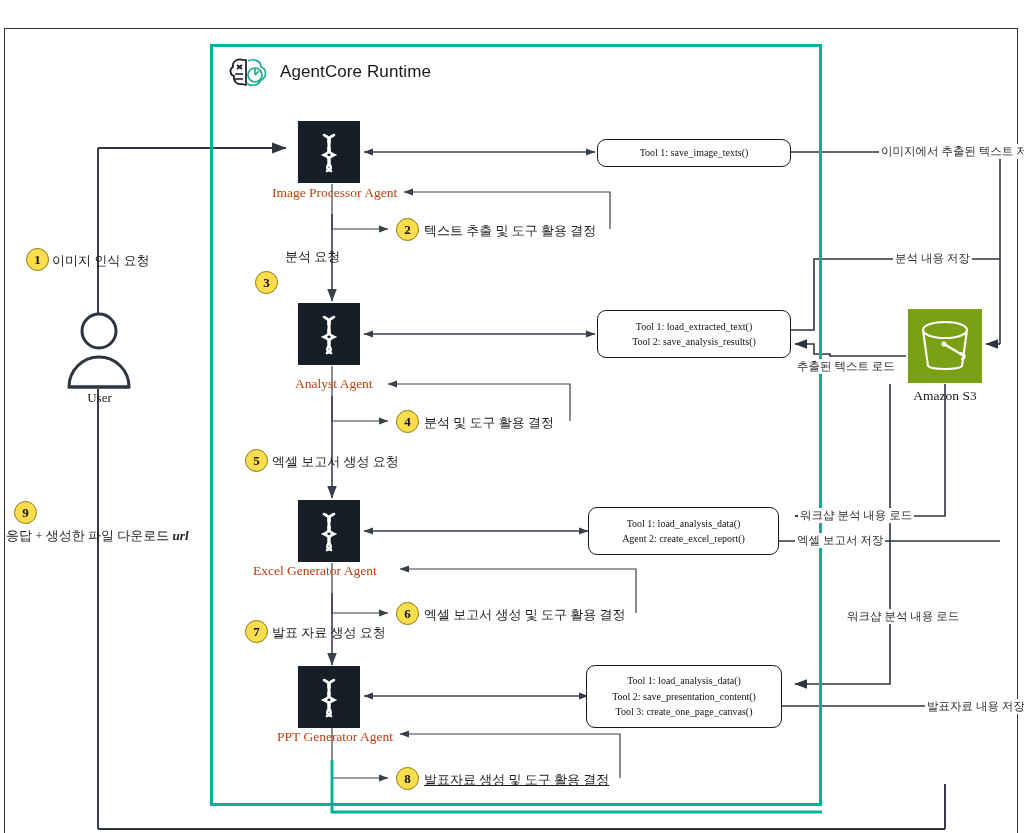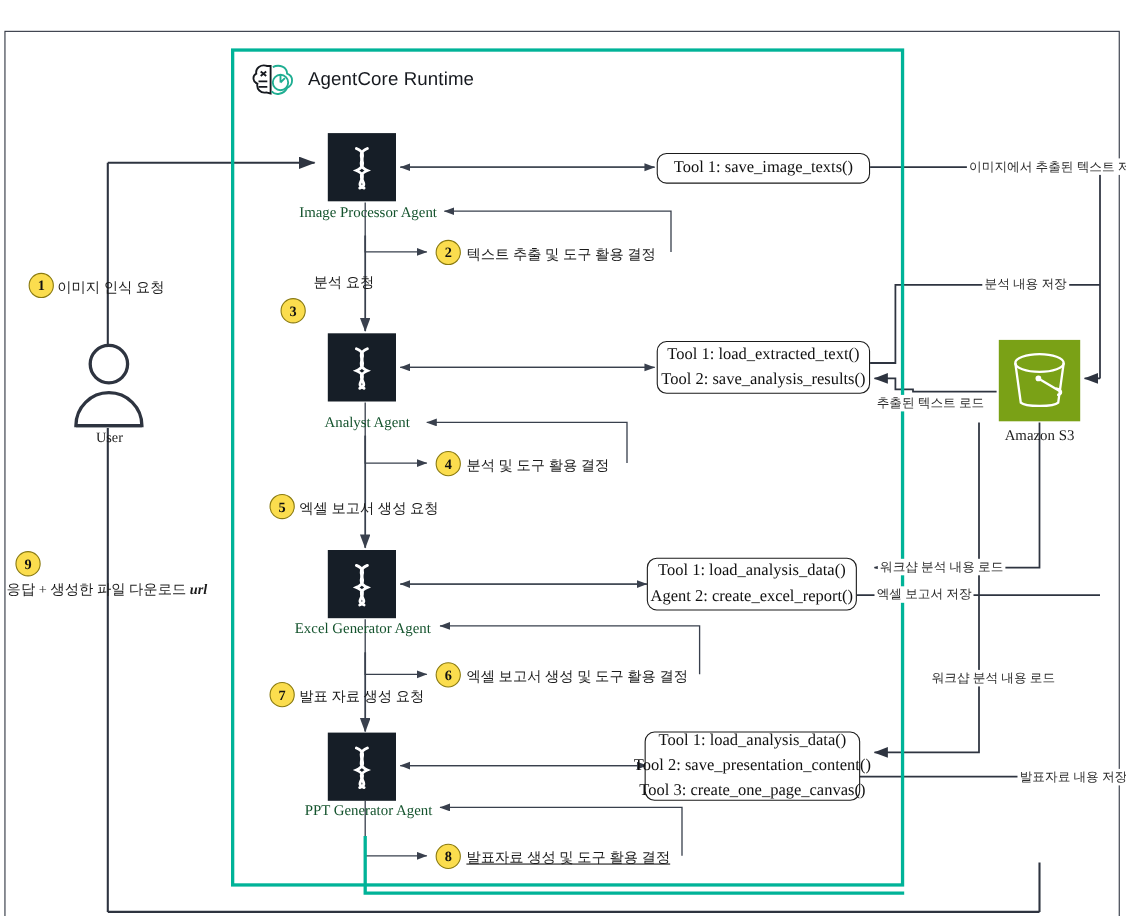--- a/index.html
+++ b/index.html
@@ -14,26 +14,26 @@
   
   .runtime-box{position:absolute;left:210px;top:20px;width:612px;height:762px;
     border:3px solid #00b398;box-sizing:border-box;background:transparent;}
   .runtime-title{position:absolute;left:280px;top:38px;font-family:"Liberation Sans","DejaVu Sans",sans-serif;
     font-size:17px;color:#16191f;letter-spacing:.1px;}
   .runtime-logo{position:absolute;left:228px;top:30px;width:44px;height:40px;}
 
   
   .agent-box{position:absolute;width:62px;height:62px;background:#161e27;}
   .agent-box svg{position:absolute;left:0;top:0;}
-  .agent-label{position:absolute;font-size:13.5px;color:#14532d;white-space:nowrap;}
+  .agent-label{position:absolute;font-size:13.5px;color:#c2410c;white-space:nowrap;}
 
   
   .tool-box{position:absolute;border:1.6px solid #1b1b1b;border-radius:9px;background:#fff;
     box-sizing:border-box;display:flex;flex-direction:column;align-items:center;justify-content:center;}
-  .tool-line{font-size:15px;color:#111;line-height:1.55;white-space:nowrap;}
+  .tool-line{font-size:10px;color:#111;line-height:1.55;white-space:nowrap;}
 
   
   .step{position:absolute;width:23px;height:23px;border-radius:50%;background:#fbdd4e;
     border:1.3px solid #8a7a10;color:#111;font-weight:bold;font-size:13px;
     display:flex;align-items:center;justify-content:center;box-sizing:border-box;}
   .step-label{position:absolute;font-size:13px;color:#1b1b1b;white-space:nowrap;}
   .step-label.bold-tail b{font-weight:bold;font-style:italic;}
 
   
   .edge-label{position:absolute;font-size:11.5px;color:#2b2b2b;white-space:nowrap;background:#fff;
@@ -176,21 +176,21 @@
   <div class="agent-label" style="left:295px;top:352px;">Analyst Agent</div>
 
   <div class="agent-box" style="left:298px;top:476px;">
     <svg width="62" height="62" viewBox="0 0 62 62">
       <g fill="none" stroke="#ffffff" stroke-width="2.6" stroke-linecap="round">
         <path d="M36 14 C22 20 40 28 26 34 C40 40 22 46 33 50"></path>
         <path d="M26 14 C40 20 22 28 36 34 C22 40 40 46 29 50"></path>
       </g>
     </svg>
   </div>
-  <div class="agent-label" style="left:268px;top:539px;">Excel Generator Agent</div>
+  <div class="agent-label" style="left:253px;top:539px;">Excel Generator Agent</div>
 
   <div class="agent-box" style="left:298px;top:642px;">
     <svg width="62" height="62" viewBox="0 0 62 62">
       <g fill="none" stroke="#ffffff" stroke-width="2.6" stroke-linecap="round">
         <path d="M36 14 C22 20 40 28 26 34 C40 40 22 46 33 50"></path>
         <path d="M26 14 C40 20 22 28 36 34 C22 40 40 46 29 50"></path>
       </g>
     </svg>
   </div>
   <div class="agent-label" style="left:277px;top:705px;">PPT Generator Agent</div>

